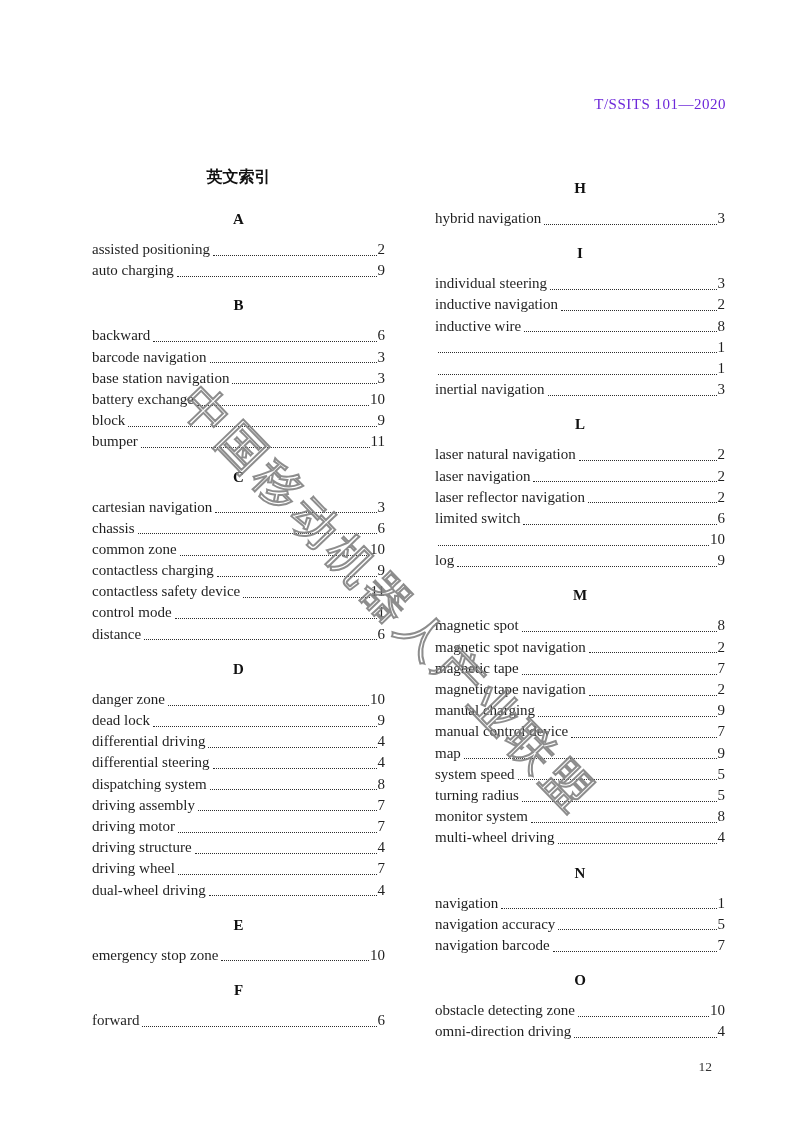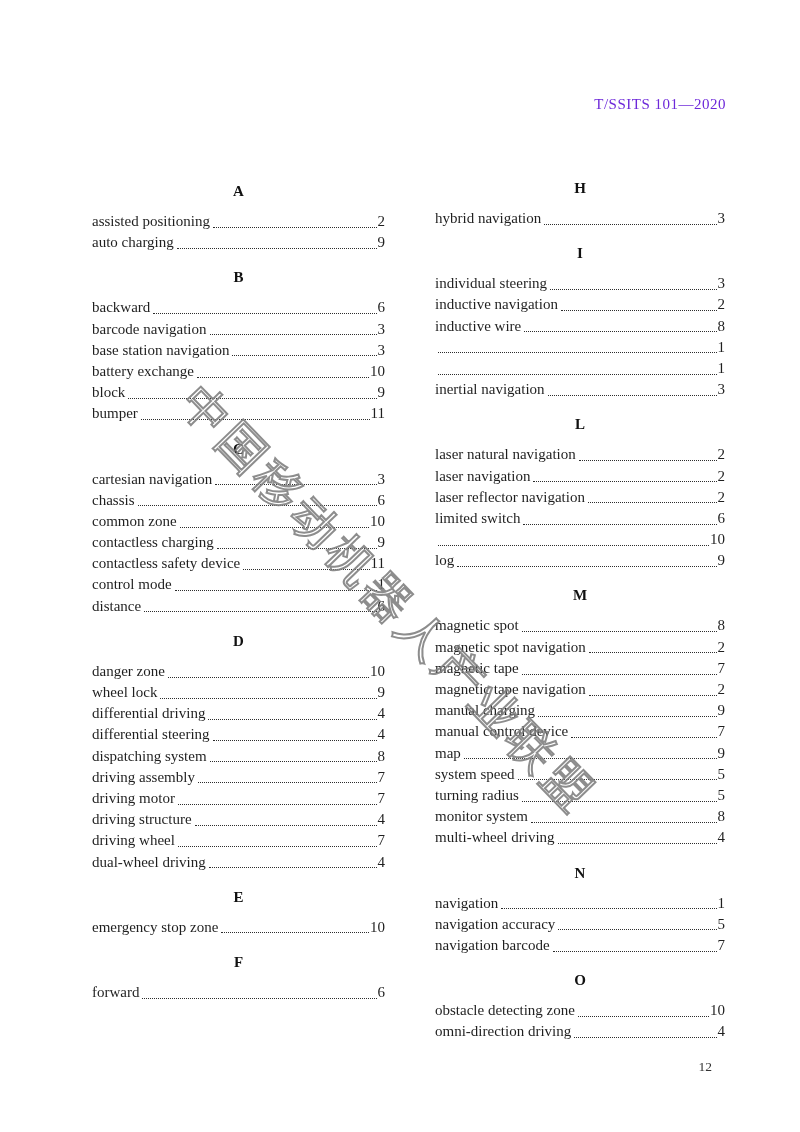--- a/index.html
+++ b/index.html
@@ -92,20 +92,21 @@
   }
 </style>
 </head>
 <body>
 
 <div class="page">
   <div class="watermark">中国移动机器人产业联盟</div>
   <div class="doc-code">T/SSITS 101—2020</div>
   <div class="columns">
     <div class="col-left">
+      <h1 class="doc-title">英文索引</h1>
       <div id="left-sections">
           <div class="section">
             <div class="letter">A</div>
             <div class="entry">
               <span class="term">assisted positioning</span>
               <span class="leader"></span>
               <span class="pg">2</span>
             </div>
             <div class="entry">
               <span class="term">auto charging</span>
@@ -185,21 +186,21 @@
             </div>
           </div>
           <div class="section">
             <div class="letter">D</div>
             <div class="entry">
               <span class="term">danger zone</span>
               <span class="leader"></span>
               <span class="pg">10</span>
             </div>
             <div class="entry">
-              <span class="term">wheel lock</span>
+              <span class="term">dead lock</span>
               <span class="leader"></span>
               <span class="pg">9</span>
             </div>
             <div class="entry">
               <span class="term">differential driving</span>
               <span class="leader"></span>
               <span class="pg">4</span>
             </div>
             <div class="entry">
               <span class="term">differential steering</span>

